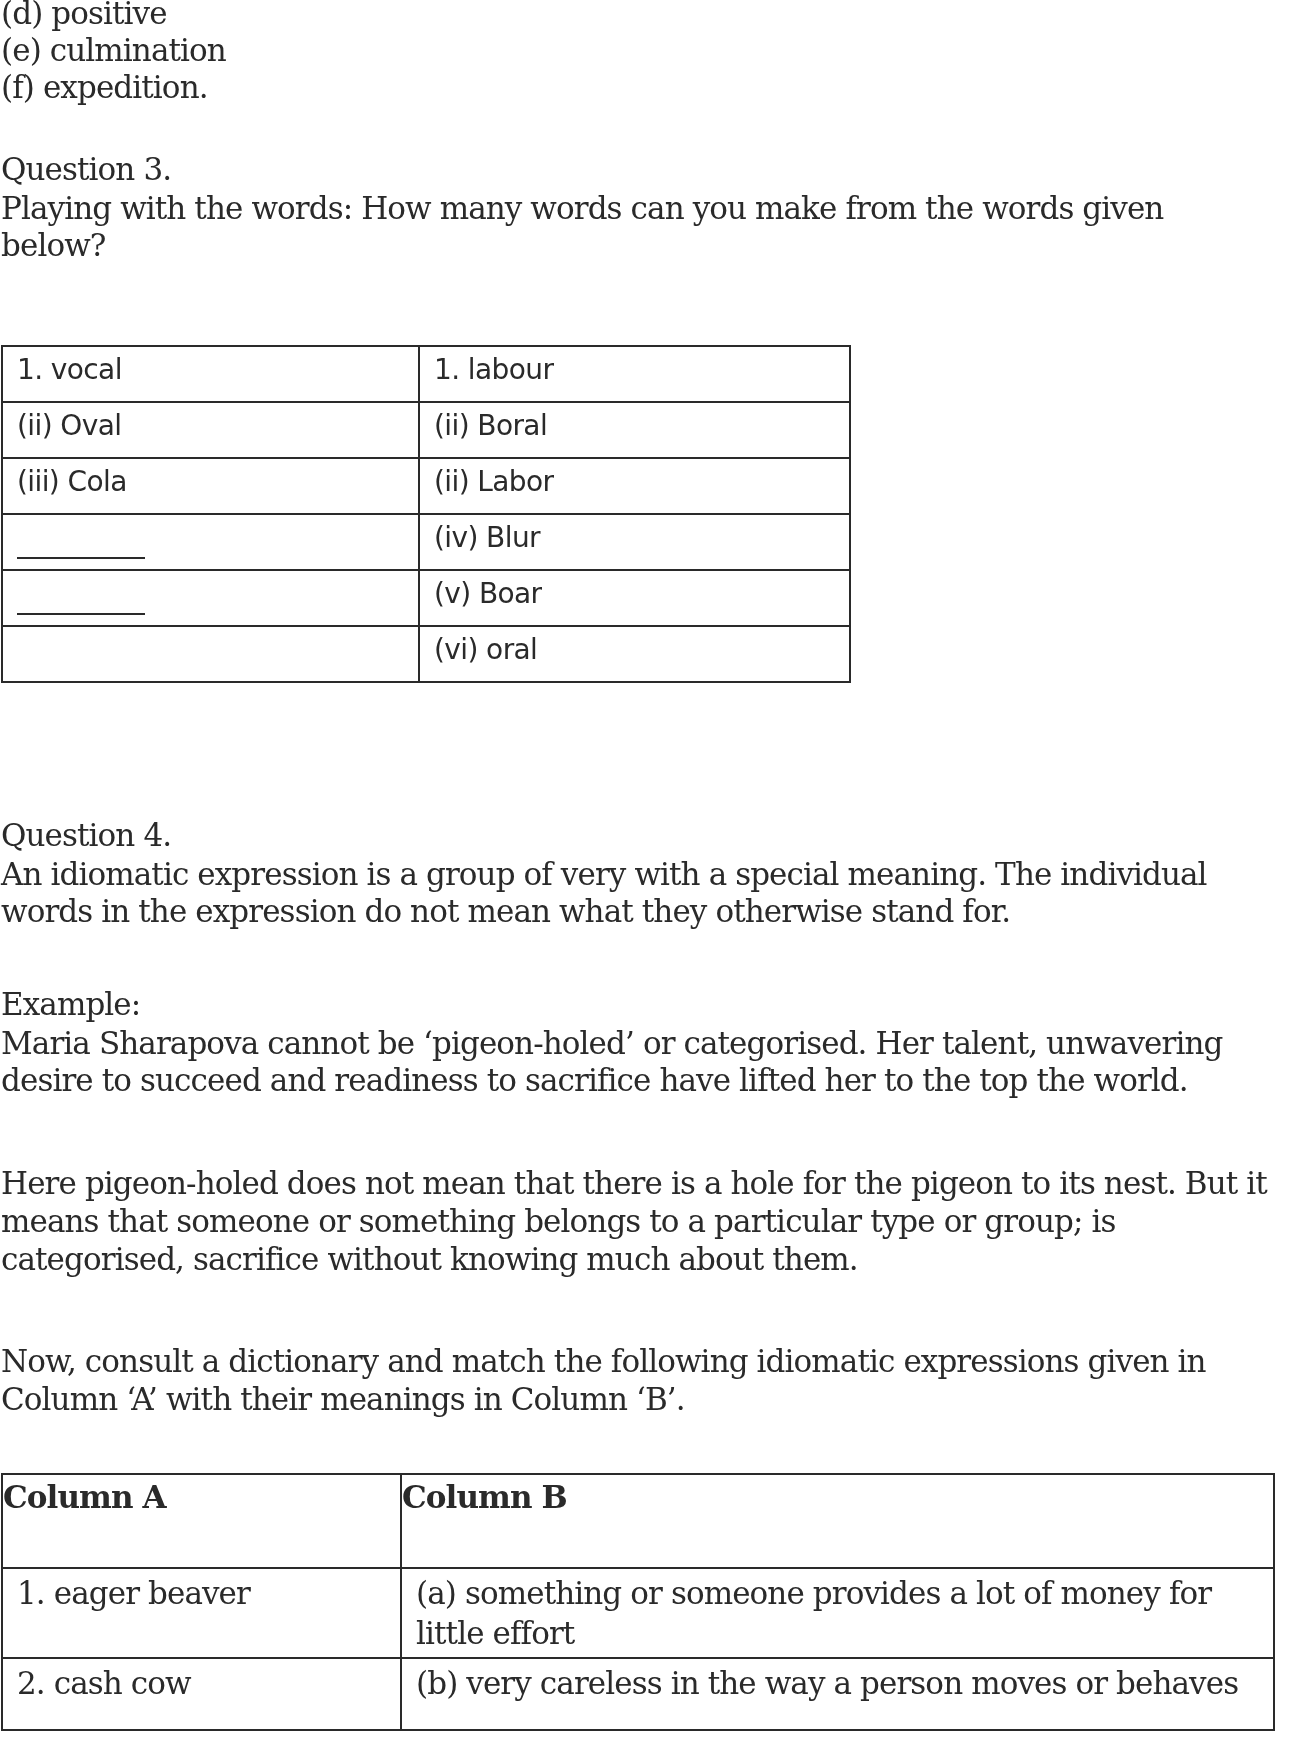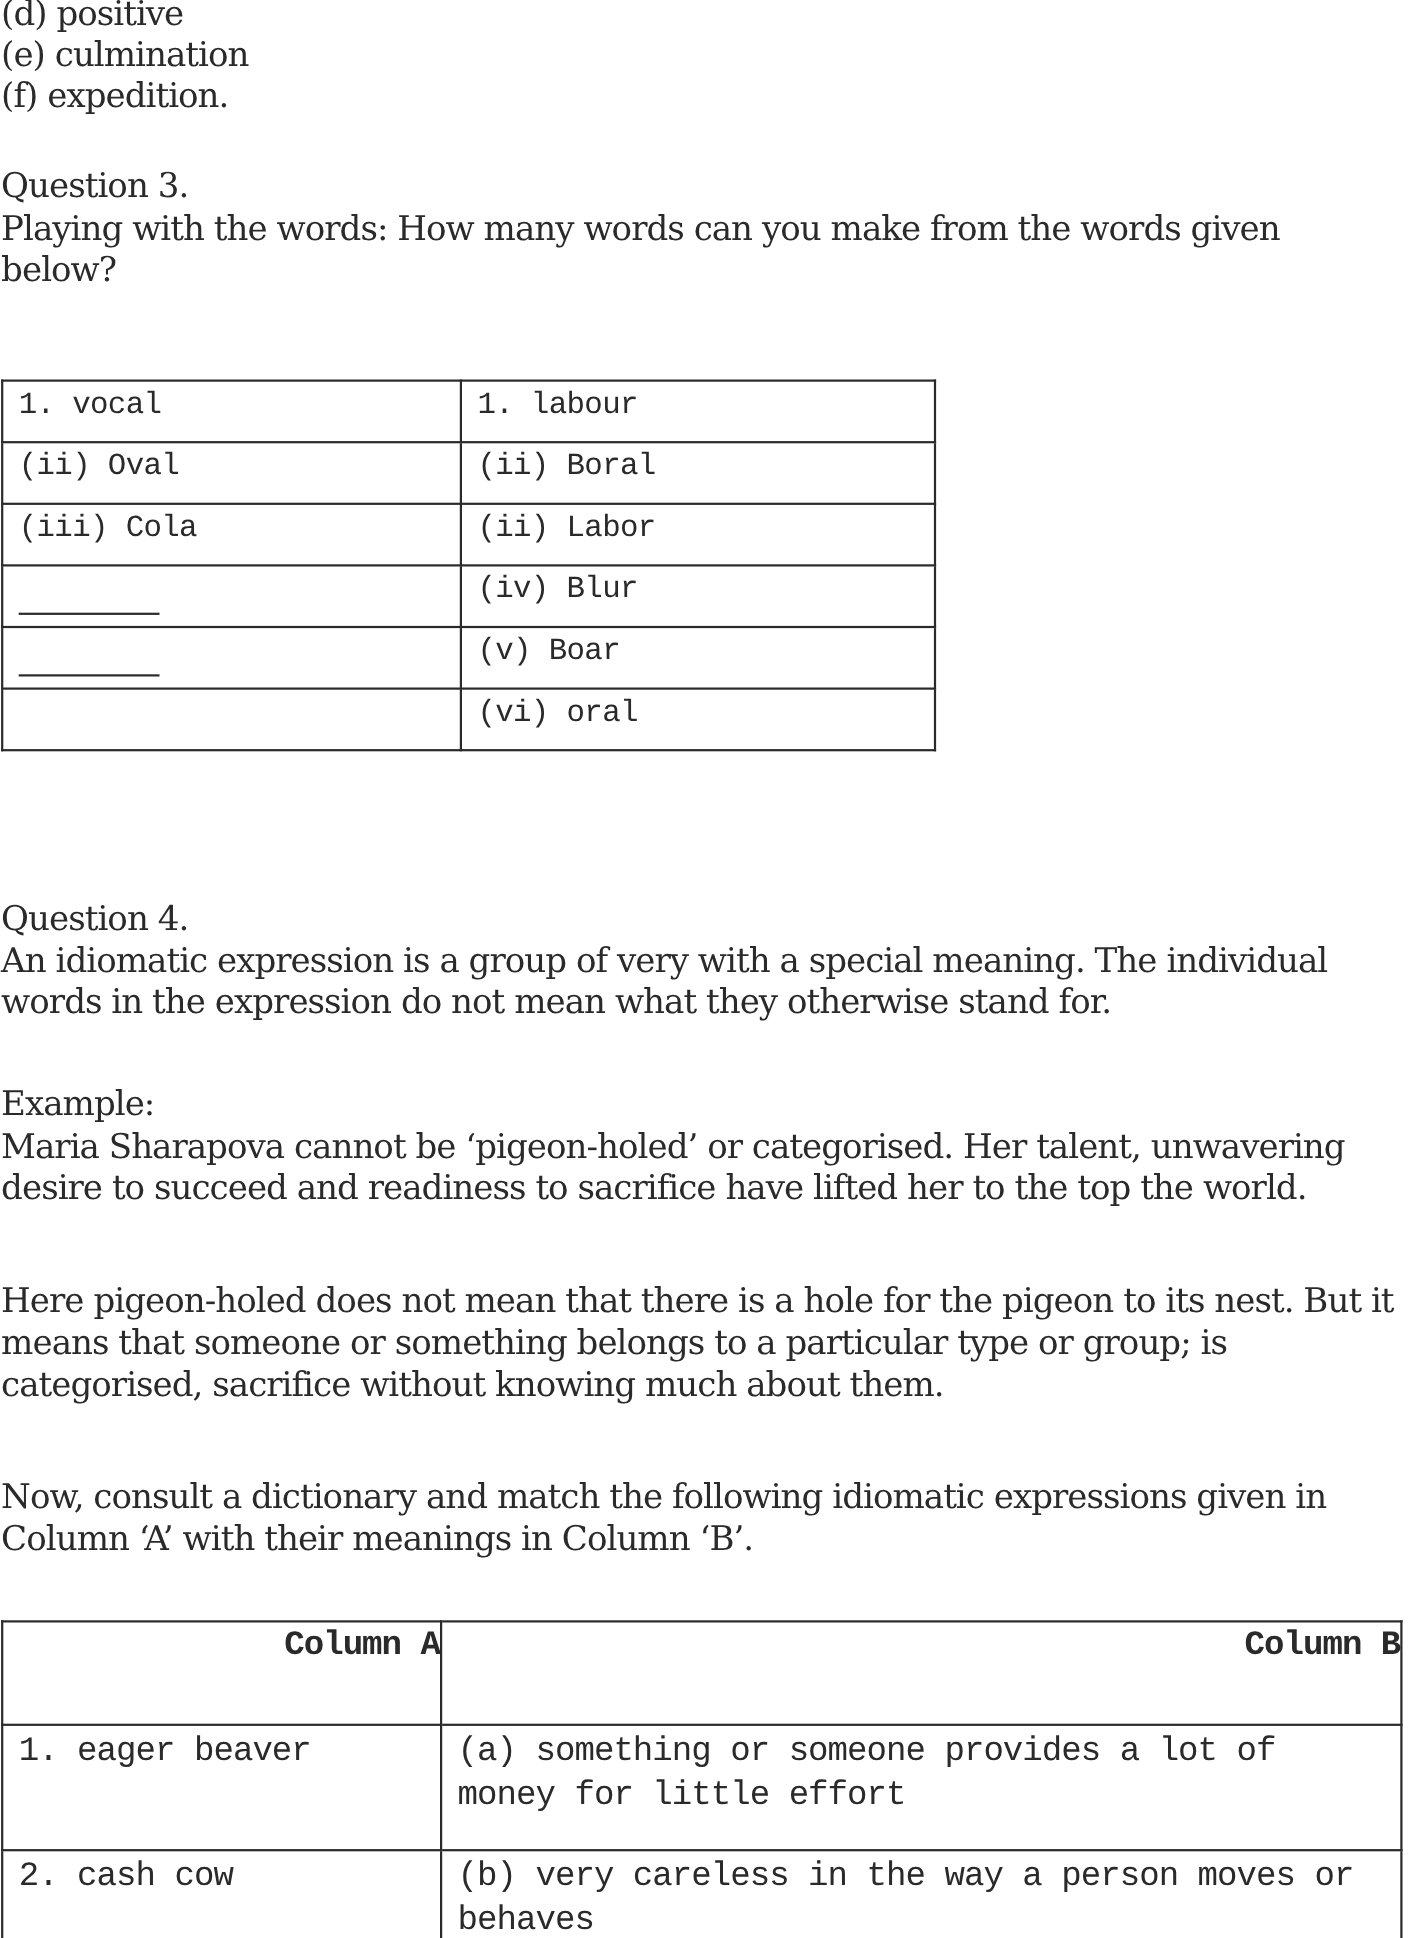--- a/index.html
+++ b/index.html
@@ -4,26 +4,26 @@
 <style>
   html, body { margin: 0; padding: 0; background: #ffffff; }
   body {
     width: 1294px; height: 1762px; overflow: hidden; position: relative;
     font-family: "DejaVu Serif", "Liberation Serif", serif;
     color: #2a2a2a;
   }
   .line { position: absolute; left: 1px; font-size: 31px; line-height: 42px; white-space: nowrap; letter-spacing: -0.9px; }
   .heading { font-weight: normal; }
   table.t { position: absolute; border-collapse: collapse; table-layout: fixed; }
-  table.t td, table.t th { border: 2.5px solid #2a2a2a; padding: 0; vertical-align: top; font-family: Liberation Mono, monospace; }
+  table.t td, table.t th { border: 2.5px solid #2a2a2a; padding: 0; vertical-align: top; }
   .t1 { left: 1px; top: 345px; width: 848px; font-family: "DejaVu Sans", "Liberation Sans", sans-serif; font-size: 28px; }
   .t1 td { height: 56px; padding: 6px 0 0 14px !important; box-sizing: border-box; letter-spacing: -0.6px; }
   .blank { display: inline-block; width: 128px; border-bottom: 2px solid #2a2a2a; height: 26px; margin-top: 10px; }
   .t2 { left: 1px; top: 1473px; width: 1272px; font-size: 31px; letter-spacing: -0.9px; }
-  .t2 th { font-weight: bold; text-align: right; height: 94px; padding-top: 4px !important; box-sizing: border-box; }
+  .t2 th { font-weight: bold; text-align: left; height: 94px; padding-top: 4px !important; box-sizing: border-box; }
   .t2 td { padding: 4px 14px 0 14px !important; line-height: 40px; }
 </style>
 </head>
 <body>
 
 <div>
   <div class="line" style="top:-8px">(d) positive</div>
   <div class="line" style="top:29px">(e) culmination</div>
   <div class="line" style="top:66px">(f) expedition.</div>
 </div>
@@ -86,21 +86,21 @@
   <table class="t t2">
     <colgroup>
         <col style="width:399px">
         <col style="width:873px">
       </colgroup>
     <tbody>
         <tr>
       <th>Column A</th>
       <th>Column B</th>
     </tr>
-    <tr style="height:114px">
+    <tr style="height:90px">
       <td>1. eager beaver</td>
       <td>(a) something or someone provides a lot of money for little effort</td>
     </tr>
     <tr style="height:72px">
       <td>2. cash cow</td>
       <td>(b) very careless in the way a person moves or behaves</td>
     </tr>
   </tbody>
     </table>
 </div>

